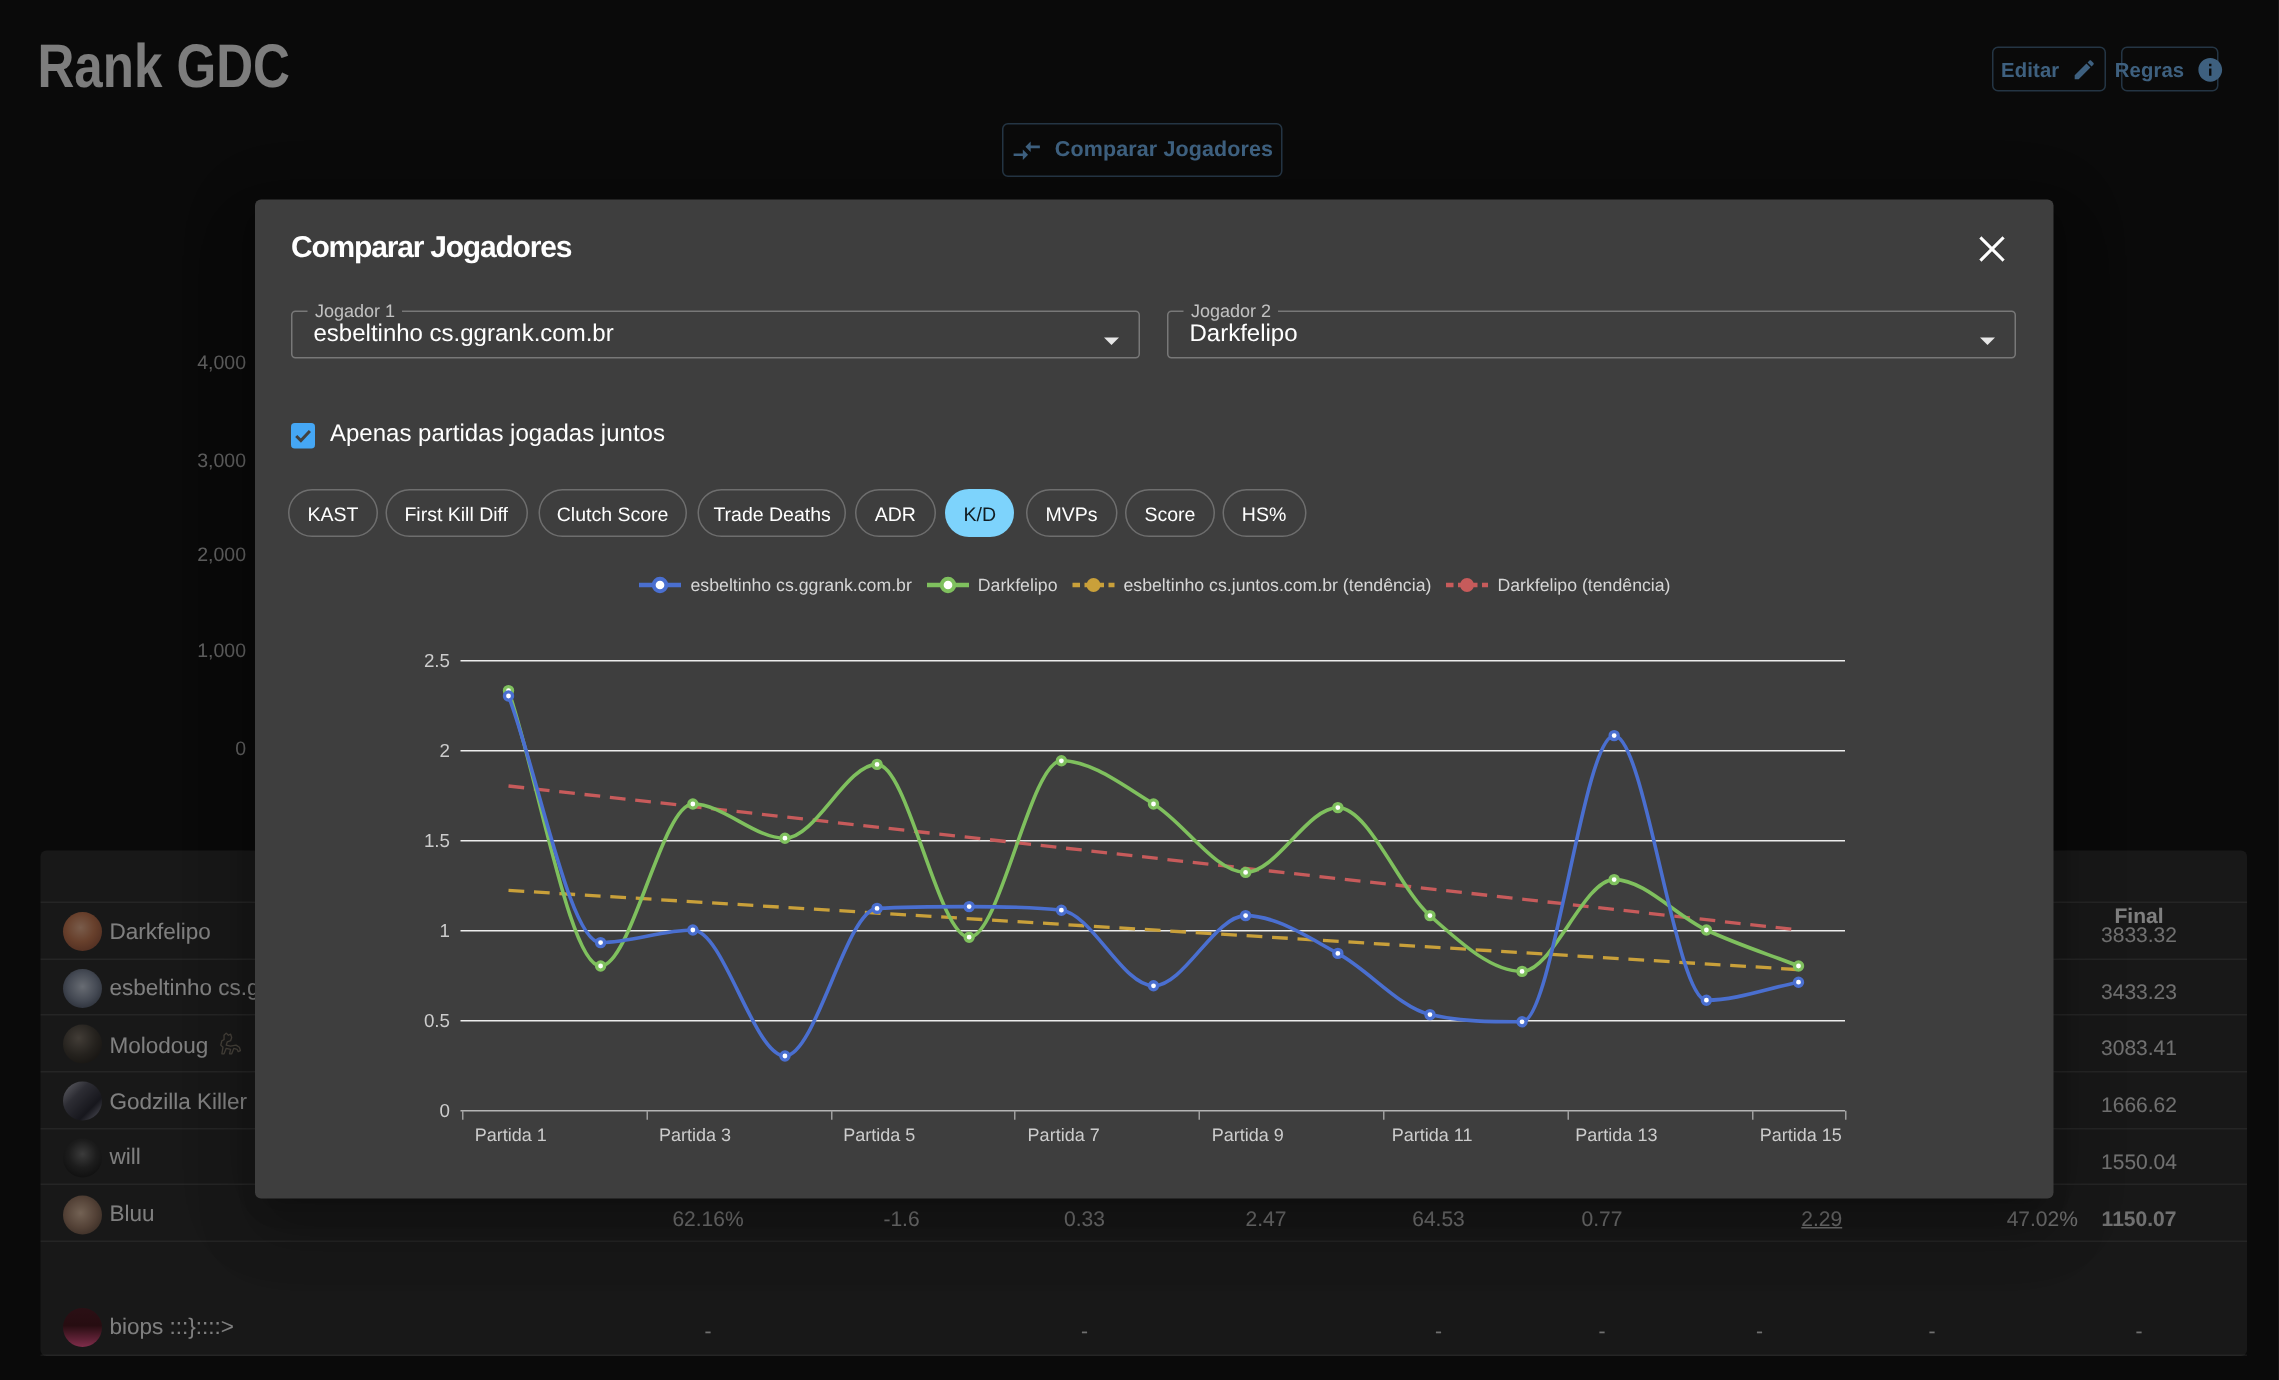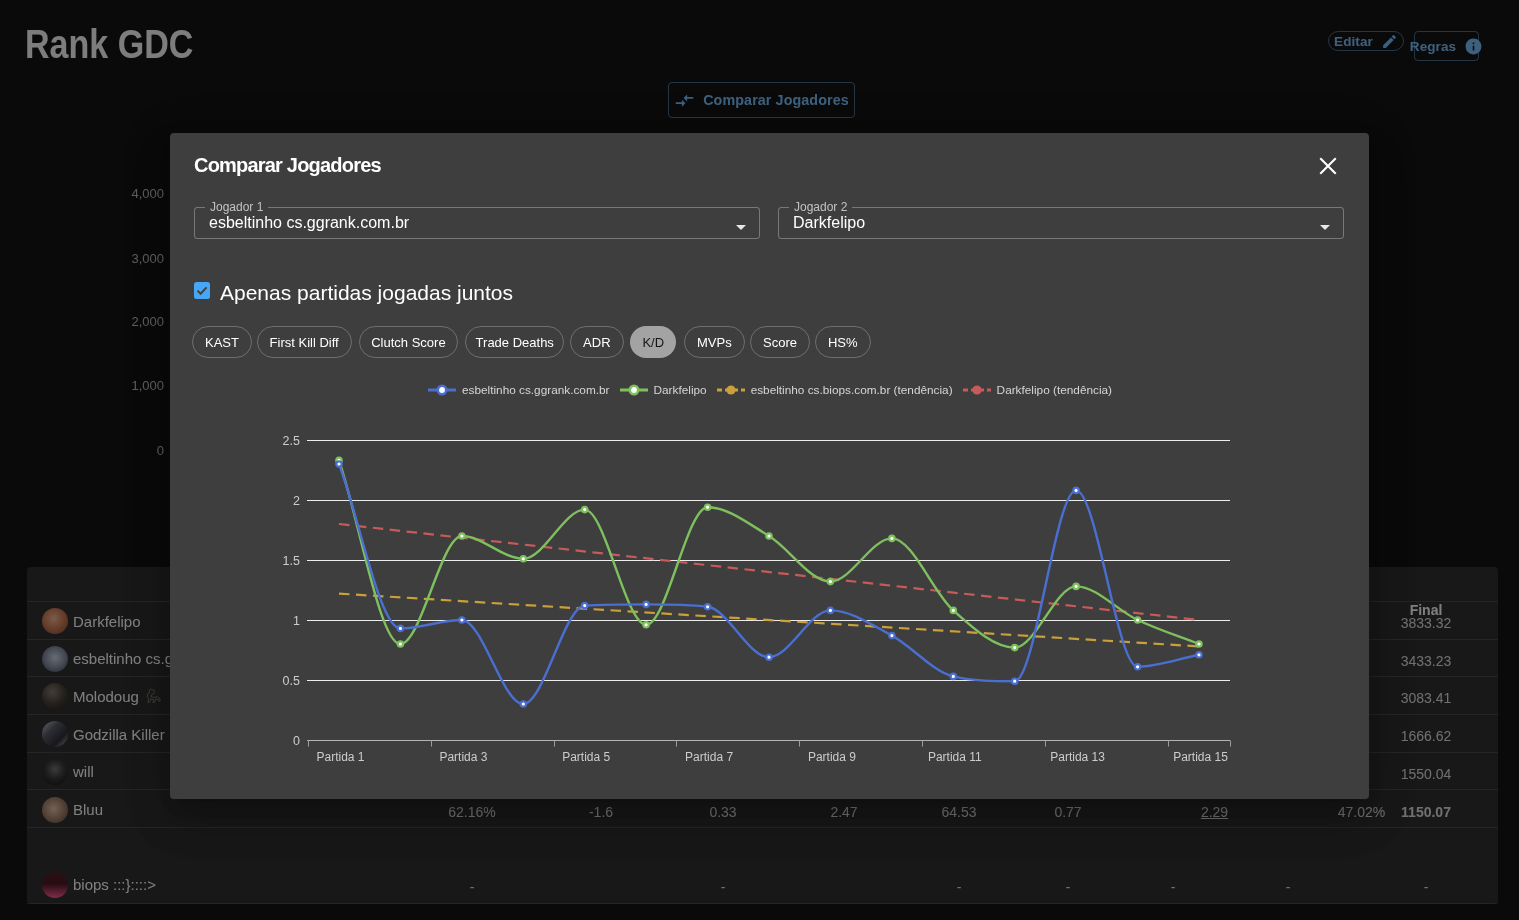--- a/index.html
+++ b/index.html
@@ -5,24 +5,24 @@
   * { margin:0; padding:0; box-sizing:border-box; }
   html,body { width:1519px; height:920px; overflow:hidden; background:#151515;
     font-family:"Liberation Sans", sans-serif; }
   .abs { position:absolute; }
   
   #h1 { left:25px; top:21px; font-size:41px; font-weight:700; color:#fafafa; transform:scaleX(0.83); transform-origin:left top; }
   .obtn { position:absolute; display:flex; align-items:center; justify-content:center;
     border:1px solid rgba(124,193,254,0.5); border-radius:4px; color:#7cc1fe;
     font-size:13.5px; font-weight:bold; gap:8px; letter-spacing:0.1px; }
   .obtn svg { flex:none; }
-  #btn-editar { left:1328px; top:31px; width:76px; height:20px;border-radius:15px; }
+  #btn-editar { left:1328px; top:31px; width:76px; height:30px; }
   #btn-regras { left:1414px; top:31px; width:65px; height:30px; }
   #btn-comparar { left:668px; top:82px; width:187px; height:36px; font-size:14.3px; }
-  .ylab { position:absolute; width:60px; text-align:right; color:#bdbdbd; font-size:13px; line-height:13px; }
+  .ylab { position:absolute; width:60px; text-align:right; color:#bdbdbd; font-size:13px; line-height:13px;margin-top:48px; }
   
   #table { left:26.5px; top:567px; width:1471.5px; height:336.5px; background:#313131; border-radius:4px; }
   .trow { position:absolute; left:0; width:100%; height:37.7px; border-bottom:1px solid rgba(255,255,255,0.12); }
   .thead { position:absolute; left:0; top:0; width:100%; height:35px; border-bottom:1px solid rgba(255,255,255,0.13); }
   .hcell { position:absolute; transform:translateX(-50%); color:#fff; font-size:14px; font-weight:700; top:11px;margin-top:24px; }
   .avatar { position:absolute; left:15.5px; top:6px; width:26px; height:26px; border-radius:50%; }
   .pname { position:absolute; left:46.5px; top:10.5px; color:#fff; font-size:15px; white-space:nowrap; }
   .ncell { position:absolute; transform:translateX(-50%); color:rgba(255,255,255,0.85); font-size:14px; top:13px; }
   
   #backdrop { left:0; top:0; width:1519px; height:920px; background:rgba(0,0,0,0.5); }
@@ -31,24 +31,24 @@
   #mtitle { left:24px; top:21px; font-size:20px; font-weight:700; color:#fff; letter-spacing:-0.8px; }
   .sel { position:absolute; top:74px; width:566px; height:32px; border:1px solid rgba(255,255,255,0.3);
     border-radius:3px; }
   .sel .lbl { position:absolute; left:10px; top:-7px; font-size:12px; line-height:13px; color:rgba(255,255,255,0.68);
     background:#3e3e3e; padding:0 5px; }
   .sel .val { position:absolute; left:14px; top:0; height:100%; display:flex; align-items:center;
     color:#fff; font-size:16px; }
   .sel .arr { position:absolute; right:13px; top:17px; width:0; height:0;
     border-left:5.5px solid transparent; border-right:5.5px solid transparent; border-top:5.5px solid rgba(255,255,255,0.88); }
   #cb { left:23.5px; top:149px; width:16px; height:16.5px; background:#45a7f5; border-radius:2.5px; }
-  #cblab { left:50px; top:148px; font-size:21px; color:#fff; }
+  #cblab { left:50px; top:148px; font-size:16px; color:#fff; }
   .chip { position:absolute; top:193px; height:32px; border:1px solid #6e6e6e; border-radius:16px;
     color:#fff; font-size:13px; display:flex; align-items:center; padding:0 12px; }
-  .chip.sel2 { background:#a3a3a3; border:none; color:rgba(0,0,0,0.87); }
+  .chip.sel2 { background:#7dd3fc; border:none; color:rgba(0,0,0,0.87); }
   #legend { left:0; top:250px; width:1199px; display:flex; justify-content:center; gap:9px; }
   .litem { display:flex; align-items:center; gap:5px; color:#d6d6d6; font-size:11.8px; }
 </style>
 </head>
 <body>
 <div id="page">
   <div class="abs" id="h1">Rank GDC</div>
   <div class="abs obtn" id="btn-editar">Editar <svg width="17" height="17" viewBox="0 0 24 24" fill="#7cc1fe">
         <path d="M3 17.25V21h3.75L17.81 9.94l-3.75-3.75L3 17.25zM20.71 7.04c.39-.39.39-1.02 0-1.41l-2.34-2.34c-.39-.39-1.02-.39-1.41 0l-1.83 1.83 3.75 3.75 1.83-1.83z"></path>
       </svg></div>
@@ -202,21 +202,21 @@
           <line x1="1" y1="6" x2="29" y2="6" stroke="#7fc05e" stroke-width="3"></line>
           <circle cx="15" cy="6" r="4.2" fill="#fff" stroke="#7fc05e" stroke-width="2.6"></circle>
         </svg>
         <span>Darkfelipo</span>
       </div>
     <div class="litem">
         <svg width="30" height="12" viewBox="0 0 30 12">
           <line x1="1" y1="6" x2="29" y2="6" stroke="#c9a03a" stroke-width="3" stroke-dasharray="5 3"></line>
           <circle cx="15" cy="6" r="4.6" fill="#c9a03a"></circle>
         </svg>
-        <span>esbeltinho cs.biops.com.br (tendência)</span>
+        <span>esbeltinho cs.juntos.com.br (tendência)</span>
       </div>
     <div class="litem">
         <svg width="30" height="12" viewBox="0 0 30 12">
           <line x1="1" y1="6" x2="29" y2="6" stroke="#c75b5b" stroke-width="3" stroke-dasharray="5 3"></line>
           <circle cx="15" cy="6" r="4.6" fill="#c75b5b"></circle>
         </svg>
         <span>Darkfelipo (tendência)</span>
       </div>
   </div>
   <svg class="abs" style="left:0;top:0;" width="1199" height="666" viewBox="0 0 1199 666" font-family="Liberation Sans, sans-serif">

